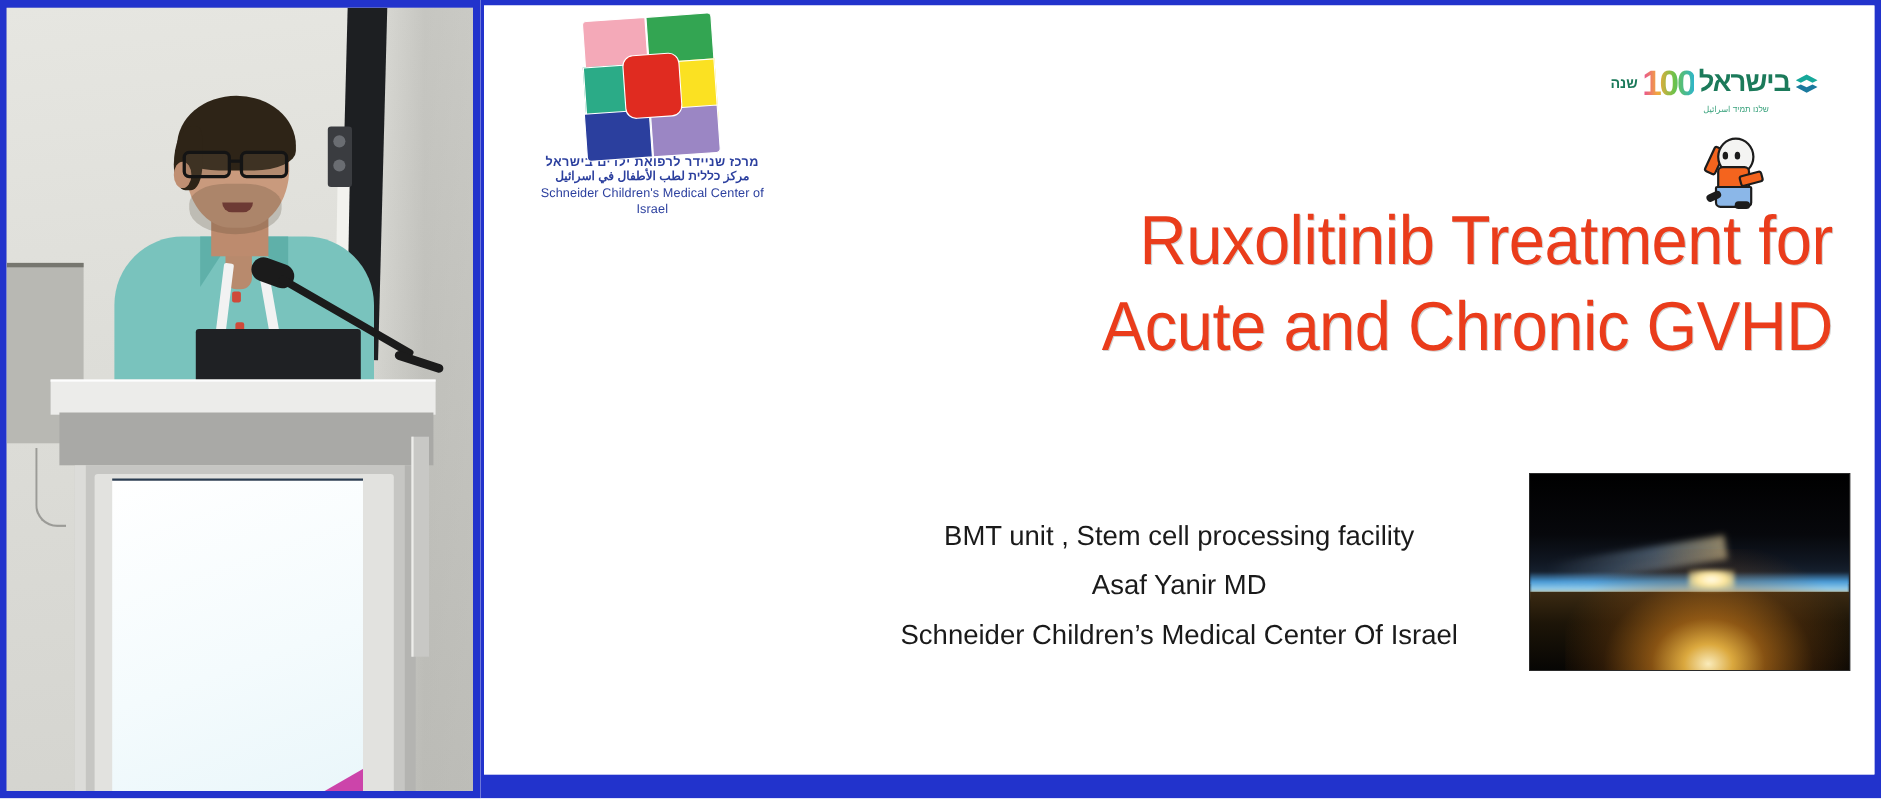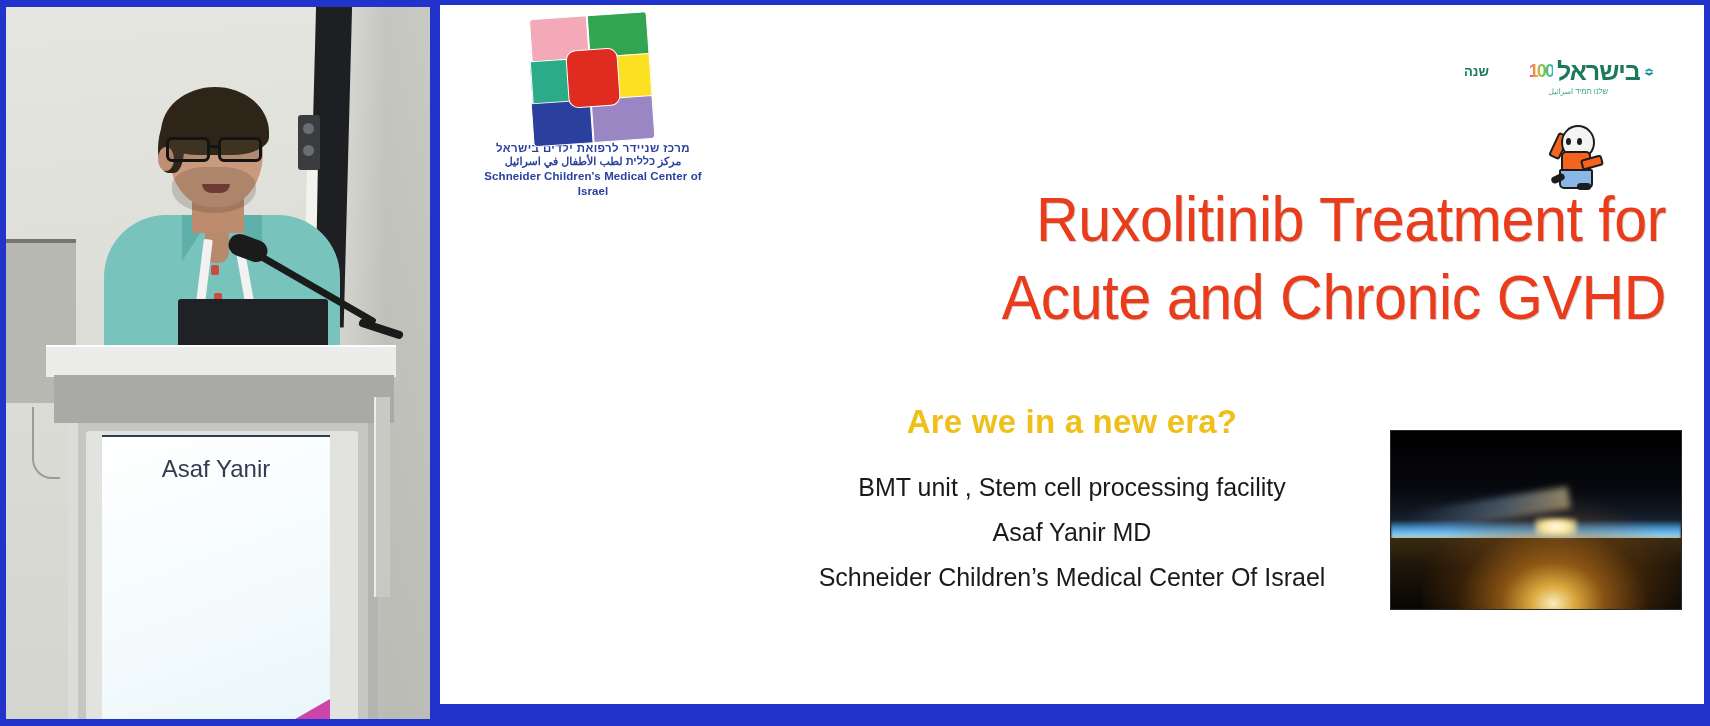--- a/index.html
+++ b/index.html
@@ -368,21 +368,21 @@
 
   .logo-line { line-height: 1.25; }
   .logo-he {
     font-size: 11.5px; color: #2b3f9e; font-weight: bold;
     letter-spacing: 0.4px; direction: rtl; margin-top: 0;
   }
   .logo-ar {
     font-size: 11px; color: #2b3f9e; direction: rtl; font-weight: bold;
   }
   .logo-en {
-    font-size: 11.5px; color: #2b3f9e; font-weight: bold; letter-spacing: 0.1px;
+    font-size: 11.5px; color: #2b3f9e; font-weight: normal; letter-spacing: 0.1px;
   }
 
   
   #clalit-logo {
     position: absolute;
     right: 50px; top: 52px;
     width: 190px;
     text-align: right;
   }
   .clalit-row {
@@ -393,28 +393,27 @@
     direction: rtl;
   }
   .clalit-word {
     font-size: 25px;
     font-weight: bold;
     color: #1b7a5a;
     letter-spacing: -1px;
     direction: rtl;
   }
   .clalit-100 {
-    font-size: 18px;
+    font-size: 32px;
     font-weight: bold;
     background: linear-gradient(90deg,#e84a9a 0%, #f2a93b 30%, #6cc24a 62%, #2fb5c9 100%);
     -webkit-background-clip: text;
     background-clip: text;
     color: transparent;
     letter-spacing: -2px;
-    margin-left: 36px;
   }
   .clalit-shana {
     font-size: 13px; color: #1b7a5a; font-weight: bold; direction: rtl;
   }
   .clalit-sub {
     font-size: 7.5px; color: #3ba37e; direction: rtl; margin-top: 1px; padding-right: 46px;
   }
   .clalit-mark {
     width: 30px; height: 26px;
     position: relative;
@@ -583,21 +582,20 @@
 
       <div class="laptop"></div>
       <div class="podium-top"></div>
       <div class="podium-band"></div>
       <div class="podium-body"></div>
       <div class="cord"></div>
       <div class="pole-right"></div>
 
       <div class="podium-screen-frame"></div>
       <div class="podium-screen">
-        <div class="podium-name">Asaf Yanir</div>
         <div class="podium-logos">
 
           <div class="ribbon"></div>
         </div>
       </div>
     </div>
   </div>
 
   <div id="slide-panel">
     <div id="slide">
@@ -641,21 +639,20 @@
         <div class="m-legs"></div>
         <div class="m-foot l"></div>
         <div class="m-foot r"></div>
       </div>
 
       <div id="title-block">
         <div class="title-line">Ruxolitinib Treatment for</div>
         <div class="title-line">Acute and Chronic GVHD</div>
       </div>
 
-      <div id="subtitle">Are we in a new era?</div>
 
       <div id="byline">
         <div class="byline-line">BMT unit , Stem cell processing facility</div>
         <div class="byline-line">Asaf Yanir MD</div>
         <div class="byline-line">Schneider Children’s Medical Center Of Israel</div>
       </div>
 
       <div id="sunrise">
         <div class="sky-dark"></div>
         <div class="atmo"></div>

